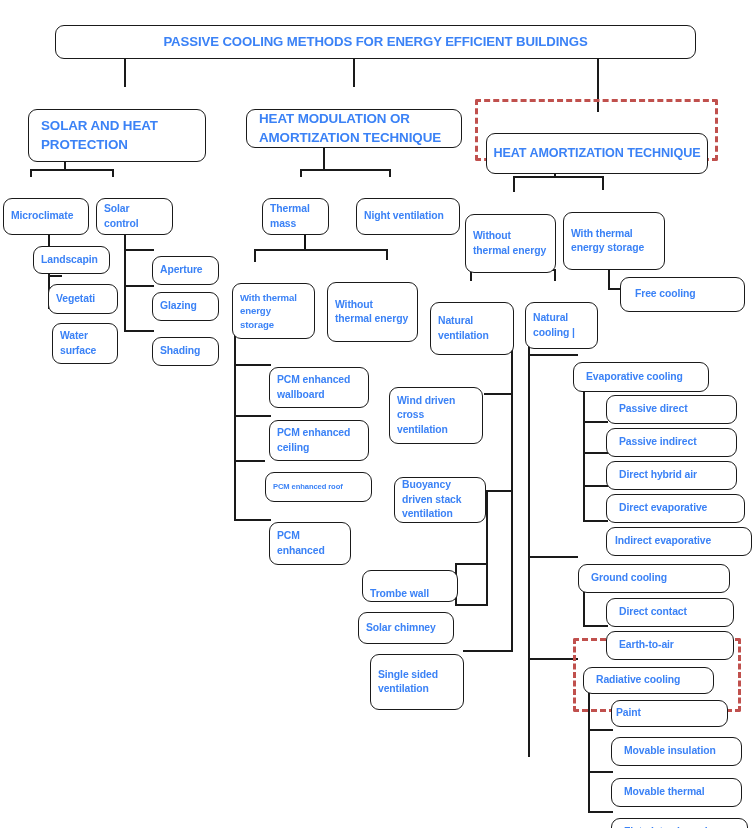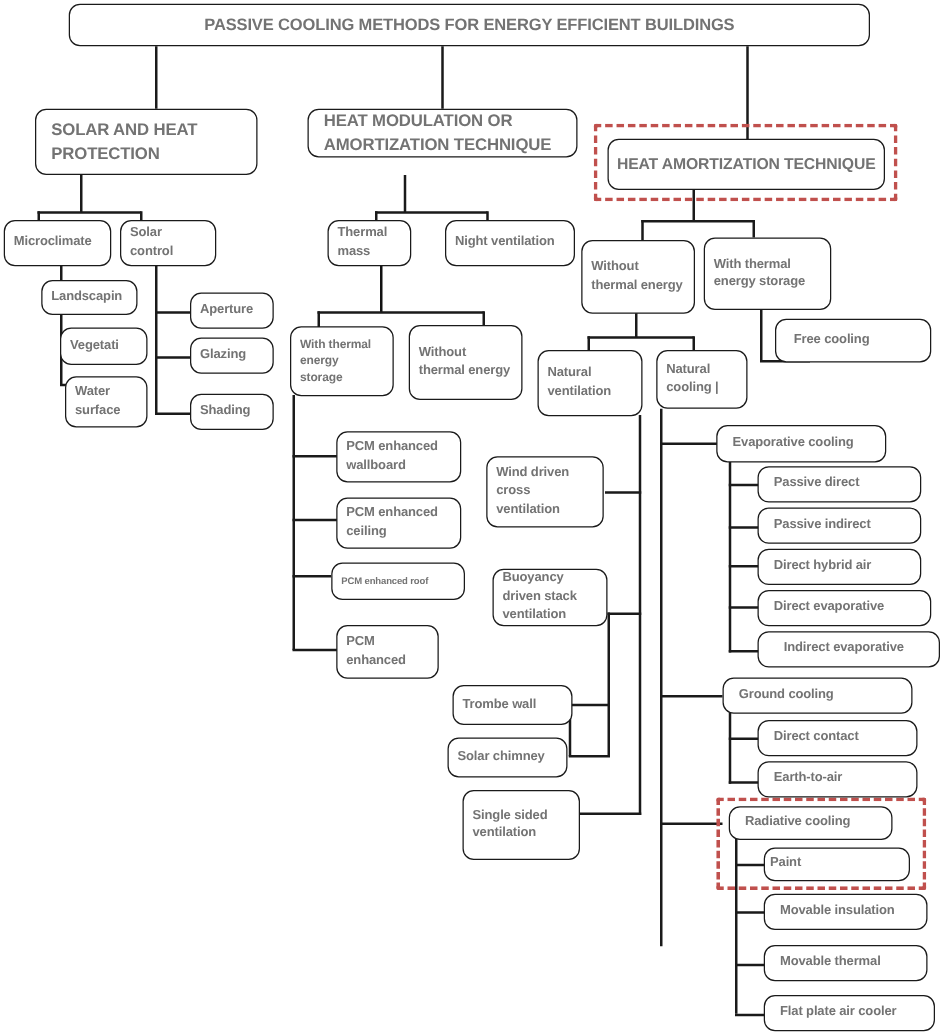--- a/index.html
+++ b/index.html
@@ -5,28 +5,29 @@
   html,body{margin:0;padding:0;background:#ffffff;}
   body{font-family:"Liberation Sans", sans-serif;}
   #canvas{position:relative;width:753px;height:828px;background:#ffffff;overflow:hidden;}
 
   .node{
     position:absolute;
     box-sizing:border-box;
     border:1.6px solid #1a1a1a;
     border-radius:9px;
     background:#ffffff;
-    color:#737373;
+    color:#3b82f6;
     font-weight:bold;
     display:flex;
     align-items:center;
     z-index:5;
     padding:0 7px;
     line-height:1.38;
     letter-spacing:-0.1px;
+    margin-top:22px;
   }
   .node.center{justify-content:center;text-align:center;padding:0 4px;}
   .node.left{justify-content:flex-start;text-align:left;}
 
   
   .t-root{font-size:13.2px;}
   .t-l1{font-size:13.4px;}
   .t-l1b{font-size:12.6px;}
   .t-mid{font-size:10.4px;}
   .t-sm{font-size:9.6px;}
@@ -197,21 +198,21 @@
   <div class="conn h" style="left:455px;top:604px;width:33px;"></div>
   <div class="conn v" style="left:455px;top:563px;height:42px;"></div>
   <div class="conn h" style="left:463px;top:650px;width:50px;"></div>
 
   <div class="node left t-mid" style="left:389px;top:365px;width:94px;height:57px;">
     <span>Wind driven cross ventilation</span>
   </div>
   <div class="node left t-mid" style="left:394px;top:455px;width:92px;height:46px;">
     <span>Buoyancy driven stack ventilation</span>
   </div>
-  <div class="node left t-mid" style="left:362px;top:548px;width:96px;height:32px;">
+  <div class="node left t-mid" style="left:362px;top:548px;width:96px;height:32px;align-items:flex-end;">
     <span>Trombe wall</span>
   </div>
   <div class="node left t-mid" style="left:358px;top:590px;width:96px;height:32px;">
     <span>Solar chimney</span>
   </div>
   <div class="node left t-mid" style="left:370px;top:632px;width:94px;height:56px;">
     <span>Single sided ventilation</span>
   </div>
 
   <div class="conn v" style="left:528px;top:327px;height:430px;"></div>
@@ -235,21 +236,21 @@
   </div>
   <div class="node left t-mid" style="left:606px;top:406px;width:131px;height:29px;padding-left:12px;">
     <span>Passive indirect</span>
   </div>
   <div class="node left t-mid" style="left:606px;top:439px;width:131px;height:29px;padding-left:12px;">
     <span>Direct hybrid air</span>
   </div>
   <div class="node left t-mid" style="left:606px;top:472px;width:139px;height:29px;padding-left:12px;">
     <span>Direct evaporative</span>
   </div>
-  <div class="node left t-mid" style="left:606px;top:505px;width:146px;height:29px;padding-left:20px;">
+  <div class="node left t-mid" style="left:606px;top:505px;width:146px;height:29px;padding-left:8px;">
     <span>Indirect evaporative</span>
   </div>
 
   <div class="node left t-mid" style="left:578px;top:542px;width:152px;height:29px;padding-left:12px;">
     <span>Ground cooling</span>
   </div>
   <div class="conn v" style="left:583px;top:570px;height:57px;"></div>
   <div class="conn h" style="left:583px;top:590px;width:25px;"></div>
   <div class="conn h" style="left:583px;top:625px;width:25px;"></div>
 

